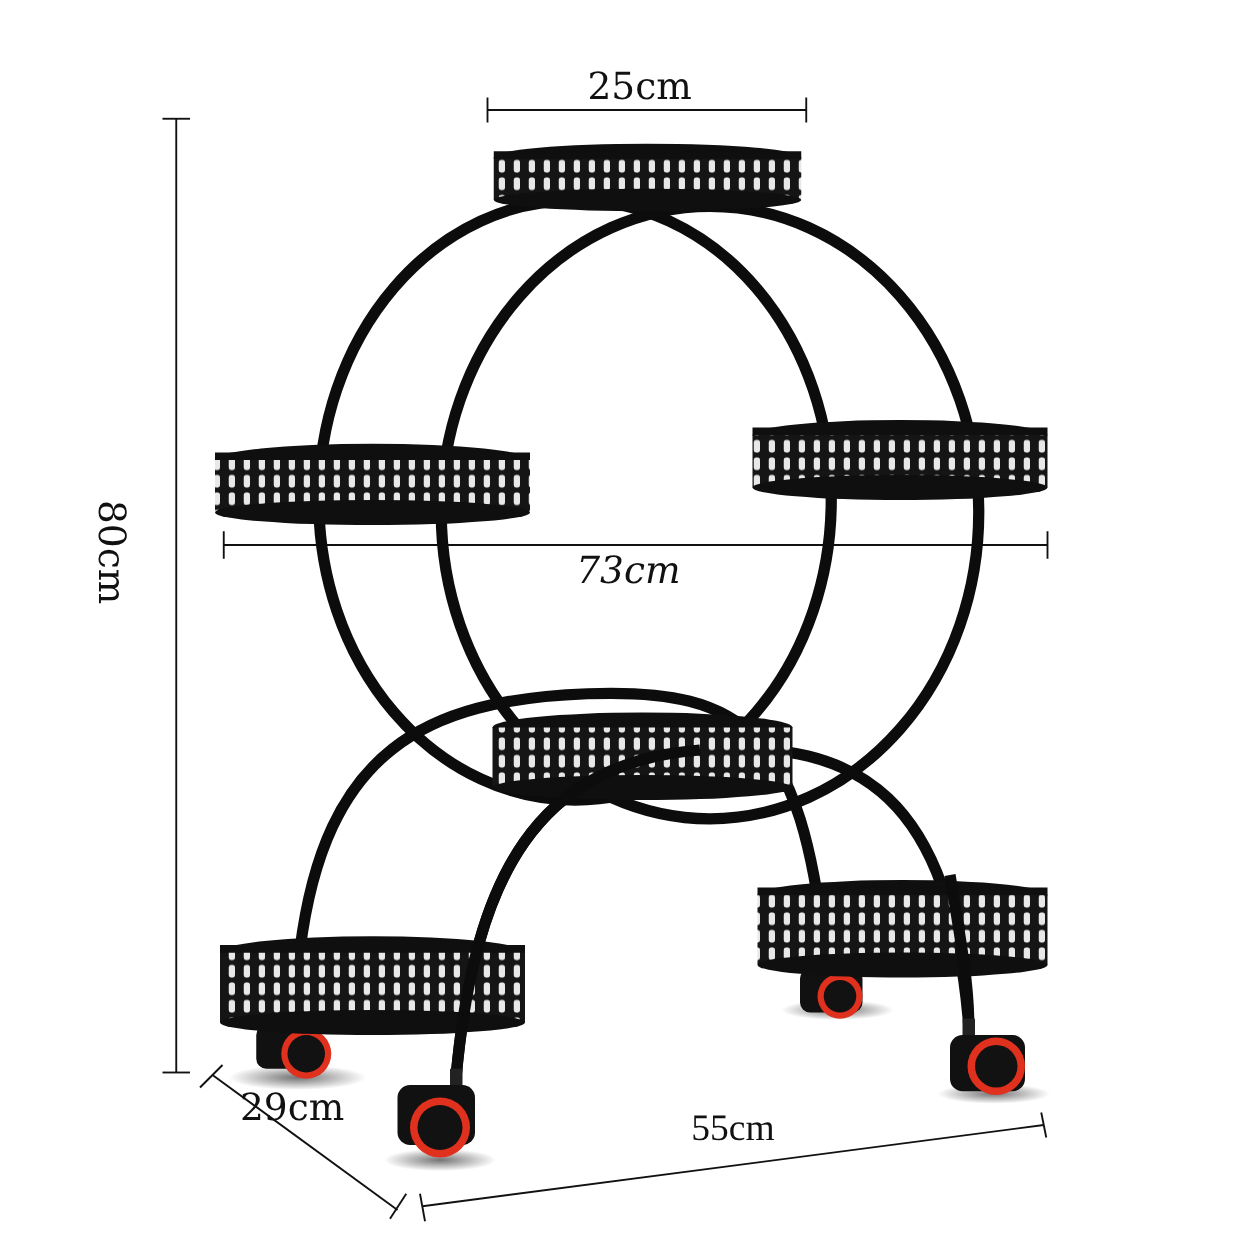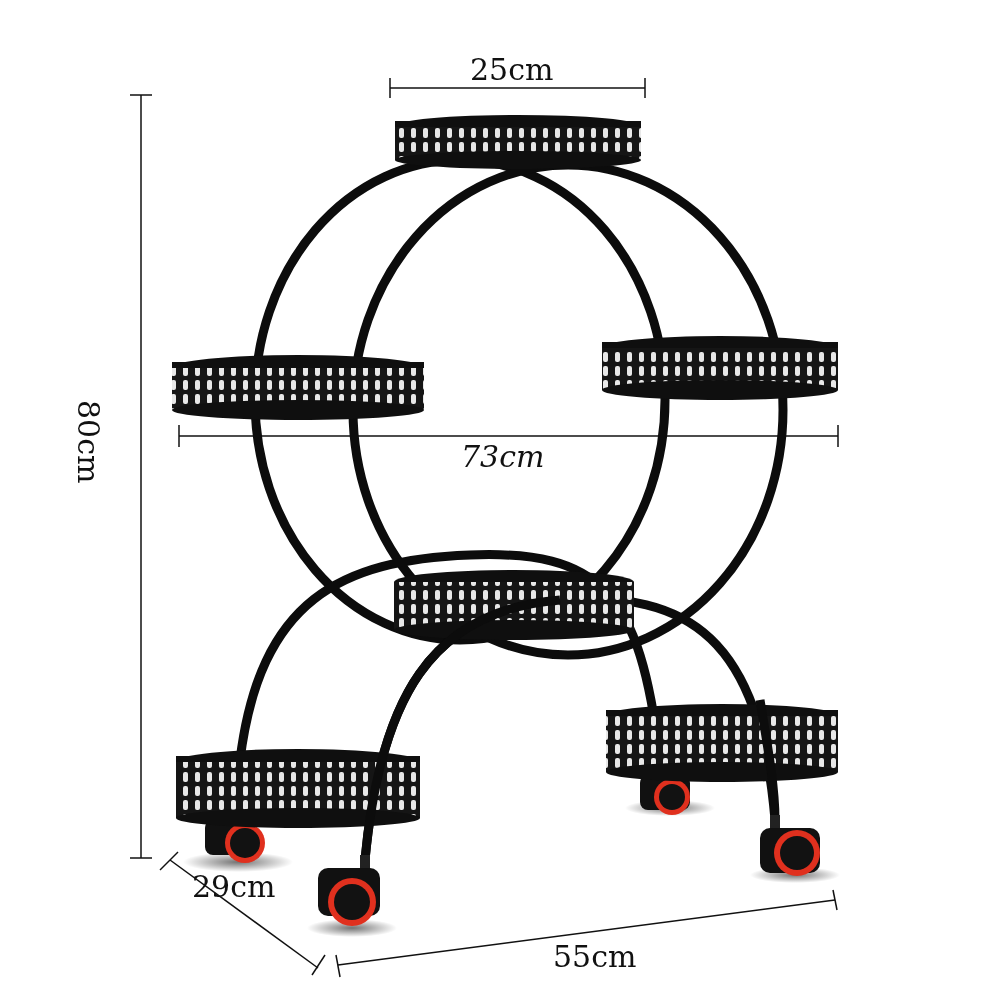--- a/index.html
+++ b/index.html
@@ -10,21 +10,21 @@
       font-family: "DejaVu Serif", "Liberation Serif", serif;
       font-size: 30px;
       color: #111111;
       line-height: 1;
       white-space: nowrap;
     }
     .lbl-top { left: 470px; top: 55px; }
     .lbl-mid { left: 461px; top: 442px; font-style: italic; }
     .lbl-height { left: 103px; top: 400px; transform-origin: 0 0; transform: translate(0,0) rotate(90deg); }
     .lbl-depth { left: 167px; top: 872px; margin-left: 25px; }
-    .lbl-width { left: 553px; top: 942px; }
+    .lbl-width { left: 553px; top: 888px; font-family: Liberation Serif, serif; }
   </style>
 </head>
 <body>
 
 <div class="stage">
   <svg width="1000" height="1000" viewBox="0 0 1000 1000">
     <defs>
       <pattern id="lattice" width="12" height="14" patternUnits="userSpaceOnUse">
         <rect width="12" height="14" fill="#151515"></rect>
         <rect x="3" y="2" width="5" height="10" rx="2" fill="#e8e8e8"></rect>

